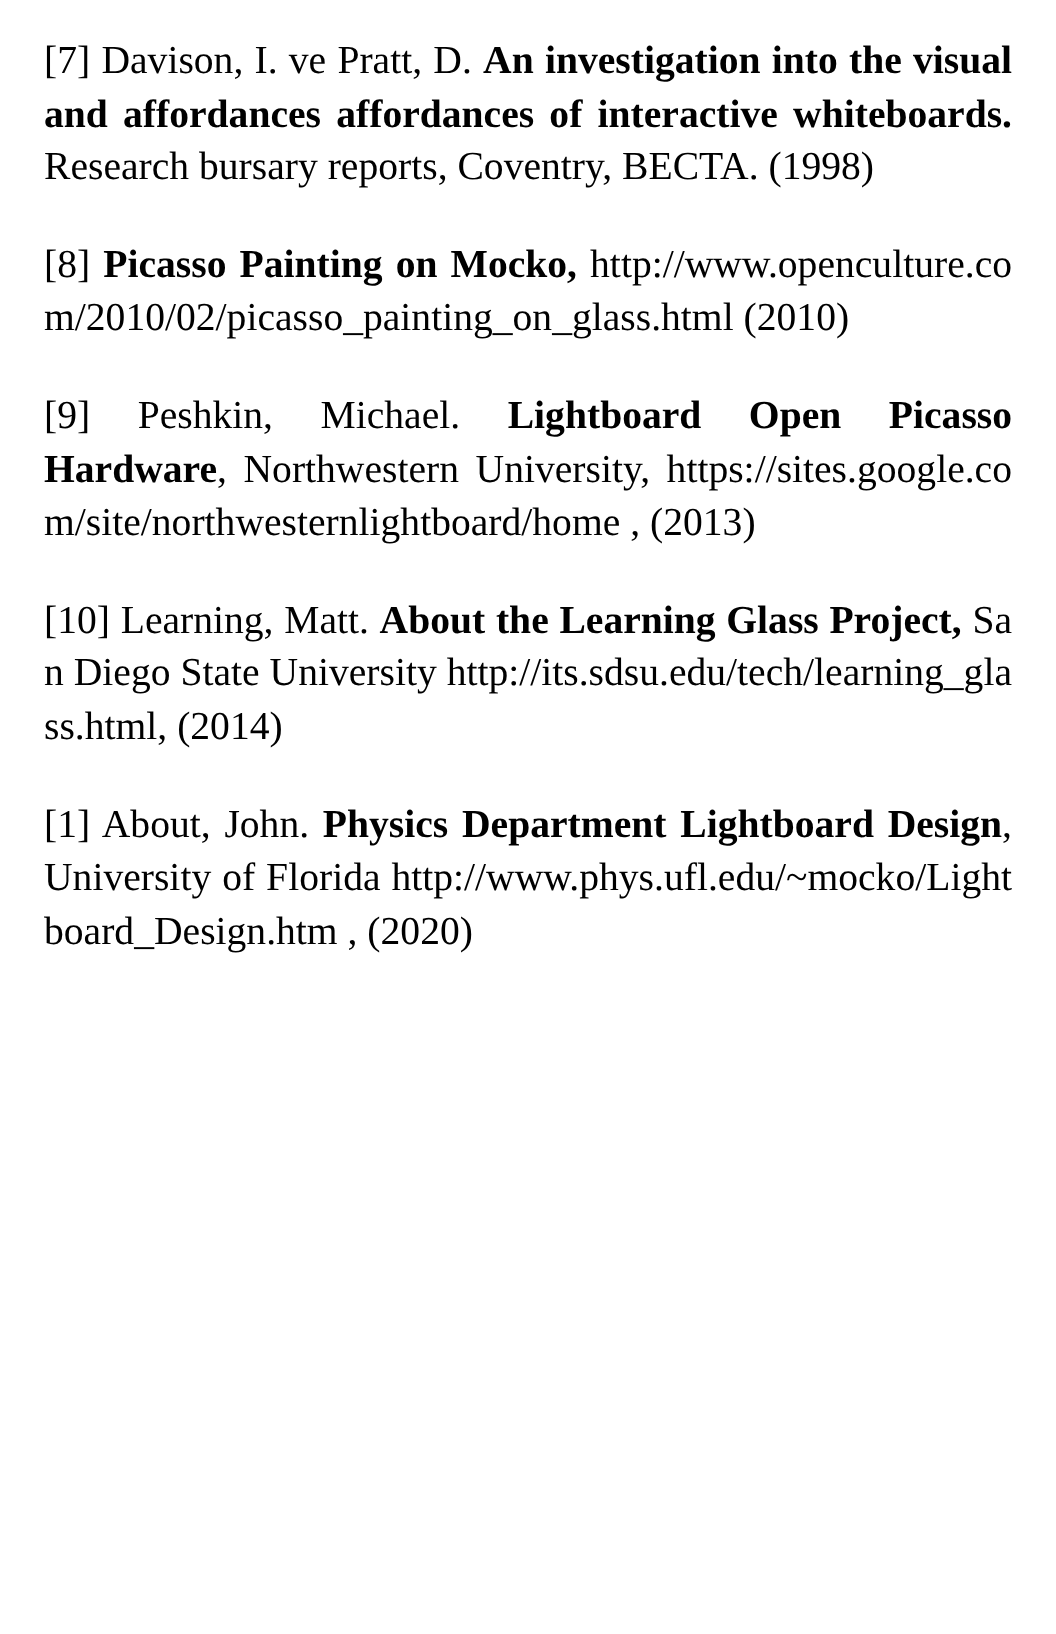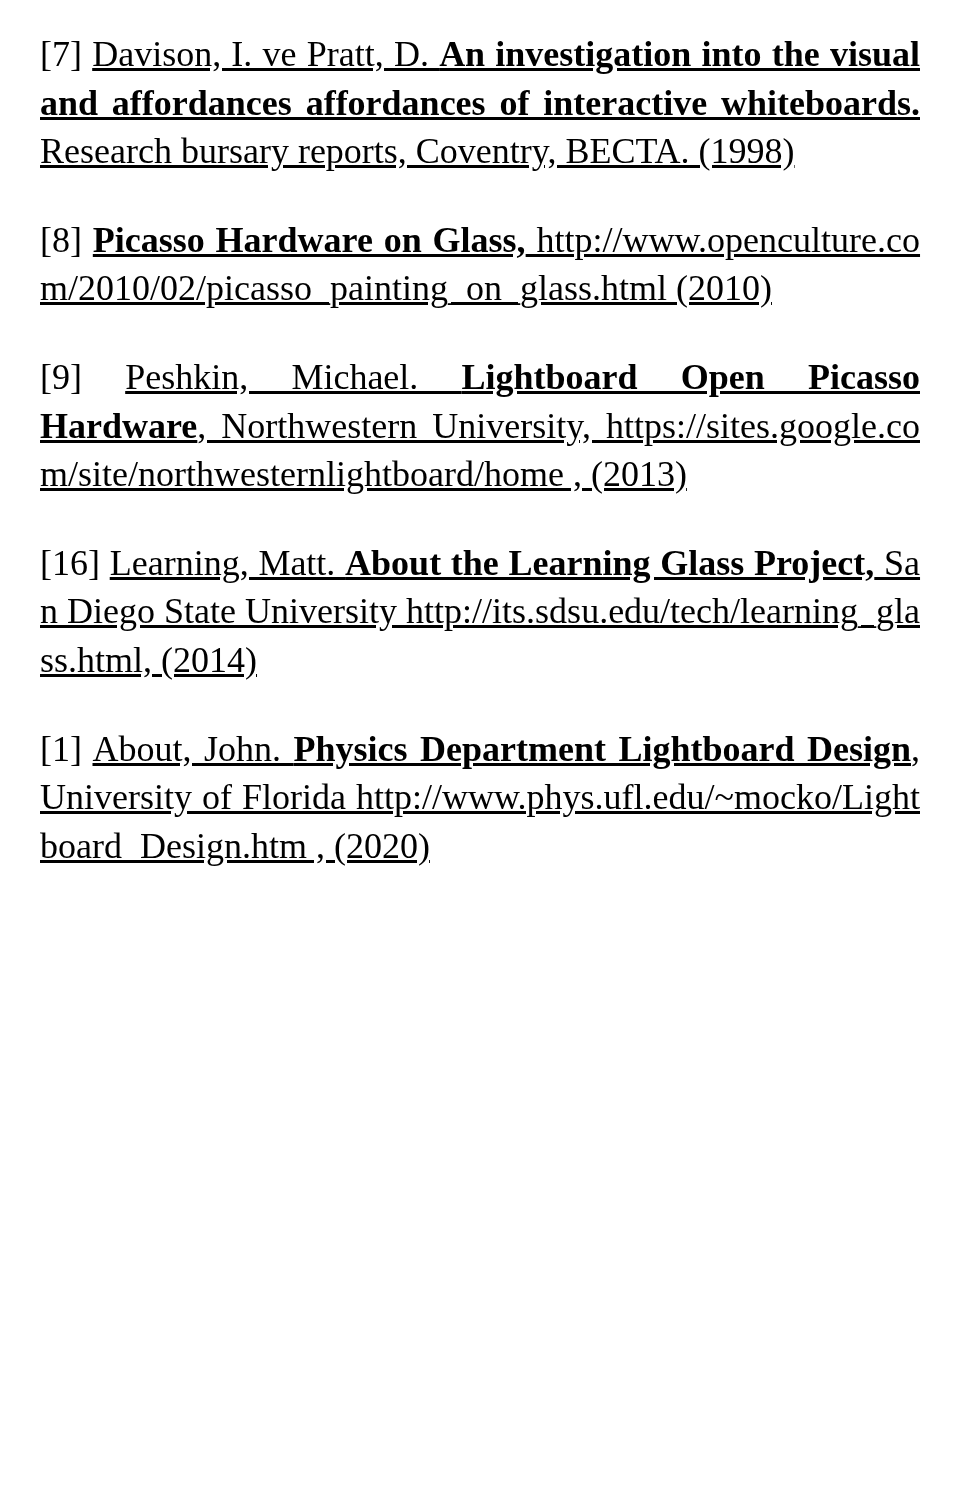--- a/index.html
+++ b/index.html
@@ -23,50 +23,49 @@
       margin-bottom: 40px;
       text-align: justify;
     }
 
     .ref-number {
       display: inline;
     }
 
     .ref-text {
       display: inline;
-      text-decoration: underline;
     }
 
     .bold {
       font-weight: bold;
     }
 
     .url {
       word-break: break-all;
     }
   </style>
 </head>
 <body>
 
 <div class="reference-block">
   <span class="ref-number">[7]</span>
   <span class="ref-text">Davison, I. ve Pratt, D. </span><span class="ref-text bold">An investigation into the visual and affordances affordances of interactive whiteboards.</span><span class="ref-text"> Research bursary reports, Coventry, BECTA. (1998)</span>
 </div>
 
 <div class="reference-block">
   <span class="ref-number">[8]</span>
-  <span class="ref-text bold">Picasso Hardware on Glass,</span><span class="ref-text url"> http://www.openculture.com/2010/02/picasso_painting_on_glass.html (2010)</span>
+  <span class="ref-text bold">Picasso Painting on Mocko,</span><span class="ref-text url"> http://www.openculture.com/2010/02/picasso_painting_on_glass.html (2010)</span>
 </div>
 
 <div class="reference-block">
   <span class="ref-number">[9]</span>
   <span class="ref-text">Peshkin, Michael. </span><span class="ref-text bold">Lightboard Open Picasso Hardware</span><span class="ref-text url">, Northwestern University, https://sites.google.com/site/northwesternlightboard/home , (2013)</span>
 </div>
 
 <div class="reference-block">
-  <span class="ref-number">[16]</span>
+  <span class="ref-number">[10]</span>
   <span class="ref-text">Learning, Matt. </span><span class="ref-text bold">About the Learning Glass Project,</span><span class="ref-text url"> San Diego State University http://its.sdsu.edu/tech/learning_glass.html, (2014)</span>
 </div>
 
 <div class="reference-block">
   <span class="ref-number">[1]</span>
   <span class="ref-text">About, John. </span><span class="ref-text bold">Physics Department Lightboard Design</span><span class="ref-text url">, University of Florida http://www.phys.ufl.edu/~mocko/Lightboard_Design.htm , (2020)</span>
 </div>
 
 </body></html>

